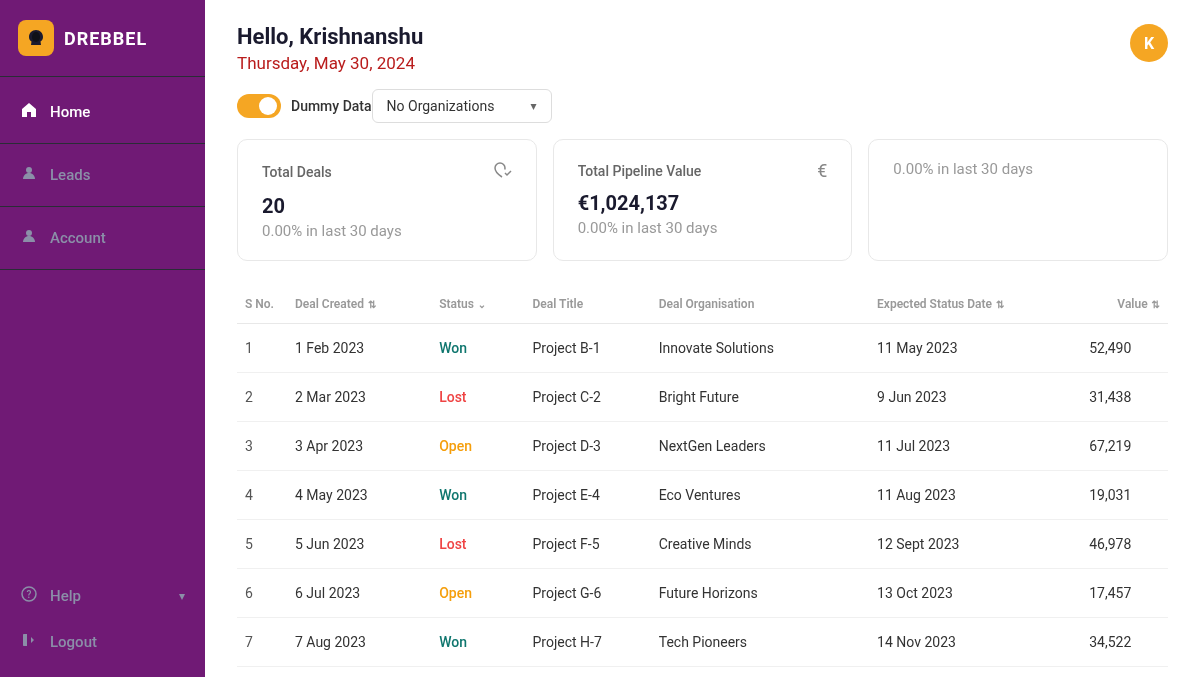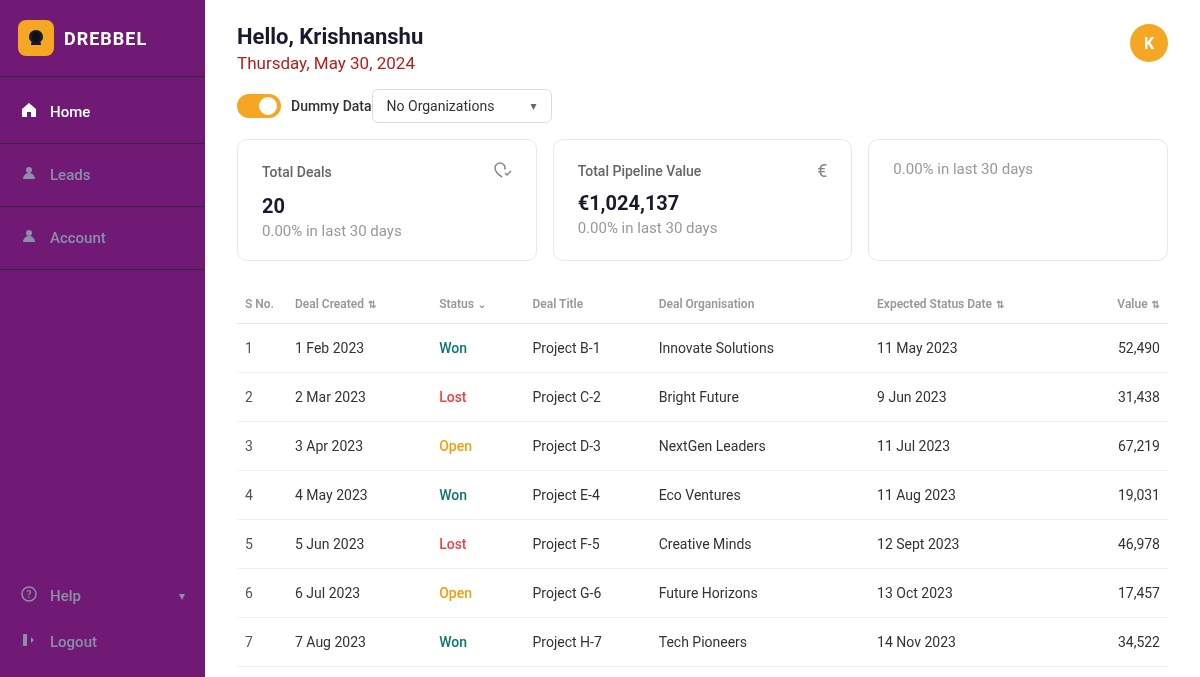--- a/index.html
+++ b/index.html
@@ -223,21 +223,21 @@
     }
     tbody td {
       padding: 16px 8px;
       font-size: 14px;
       color: #333;
     }
     .status-won { color: #0f766e; font-weight: 500; }
     .status-lost { color: #ef4444; font-weight: 500; }
     .status-open { color: #f59e0b; font-weight: 500; }
     .col-sno { color: #555; width: 50px; }
-    .col-value { text-align: right; }
+    .col-value { text-align: left; }
     thead th:last-child { text-align: right; }
   </style>
 </head>
 <body>
 
 <nav class="sidebar">
   <div class="sidebar-logo">
     <div class="logo-icon">
       <svg width="22" height="22" viewBox="0 0 22 22" fill="none">
         <path d="M11 3C7 3 4 6 4 10C4 12 5 13.5 6.5 14.5L6 18H16L15.5 14.5C17 13.5 18 12 18 10C18 6 15 3 11 3Z" fill="#1a1a2e" stroke="none"></path>

